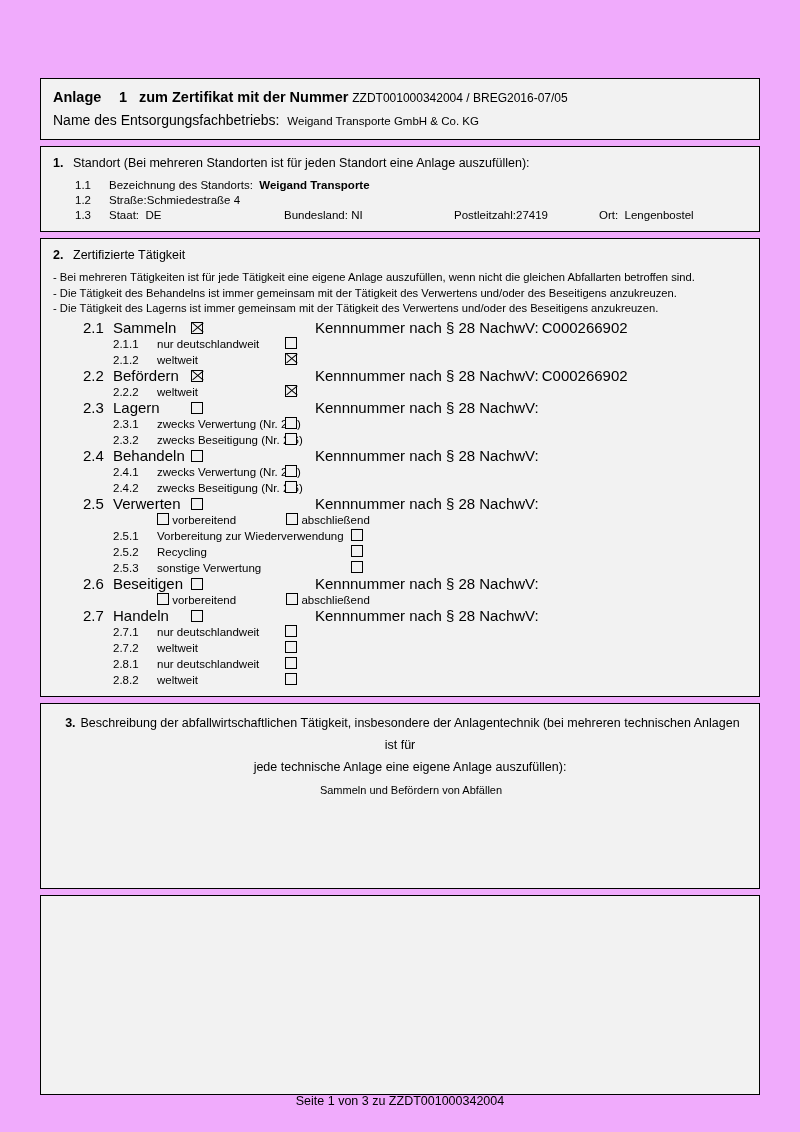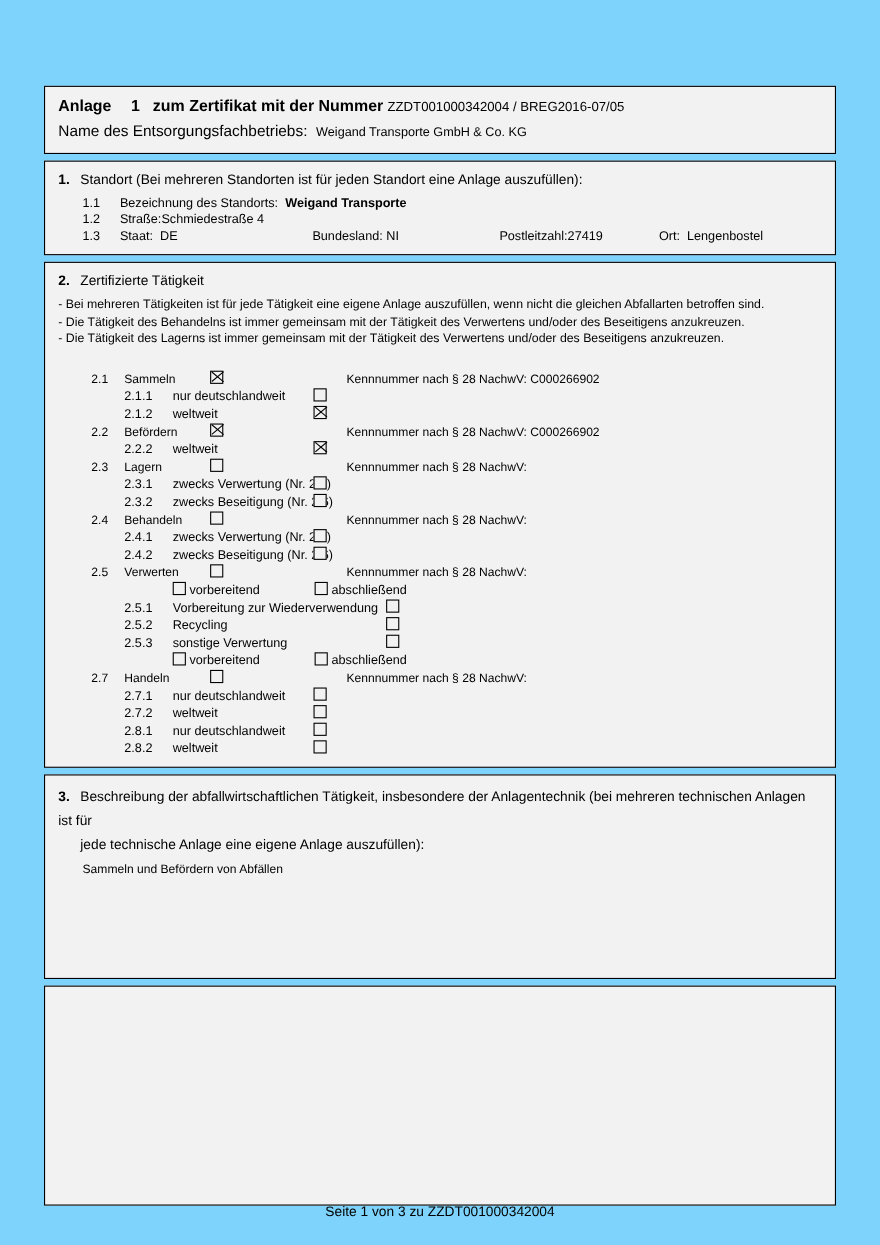--- a/index.html
+++ b/index.html
@@ -12,21 +12,21 @@
     height: 1132px;
     font-family: "Liberation Sans", sans-serif;
     color: #000000;
     position: relative;
   }
   .page {
     position: absolute;
     left: 0; top: 0;
     width: 800px;
     height: 1132px;
-    background: #7dd3fc;
+    background: #f0abfc;
   }
   .sheet {
     position: absolute;
     left: 40px;
     top: 78px;
     width: 720px;
   }
   .box {
     border: 1px solid #000;
     background: #f2f2f2;
@@ -88,24 +88,24 @@
 
   
   .c1 { display: inline-block; width: 175px; }
   .c2 { display: inline-block; width: 170px; }
   .c3 { display: inline-block; width: 145px; }
 
   
   .notes {
     font-size: 11.2px;
     line-height: 15.5px;
-    margin-bottom: 20px;
+    margin-bottom: 3px;
   }
   .act {
-    font-size: 11px;
+    font-size: 15px;
     line-height: 16px;
     white-space: nowrap;
   }
   .act .aidx {
     display: inline-block;
     width: 30px;
     padding-left: 30px;
   }
   .act .aname {
     display: inline-block;
@@ -146,20 +146,21 @@
   }
   .cb.x::before { transform: rotate(40deg); }
   .cb.x::after  { transform: rotate(-40deg); }
 
   .pos-a { display: inline-block; width: 118px; }
   .pos-b { display: inline-block; width: 128px; }
 
   
   .sec3 {
     min-height: 186px;
+    text-align: center;
   }
   .sec3 .t {
     font-size: 12.5px;
     line-height: 22px;
   }
   .sec3 .t .num {
     font-weight: bold;
     display: inline-block;
     width: 20px;
   }
@@ -270,20 +271,23 @@
       <div class="sub">
         <span class="sidx">2.5.1</span><span style="display:inline-block;width:194px">Vorbereitung zur Wiederverwendung</span><span class="cb"></span>
       </div>
       <div class="sub">
         <span class="sidx">2.5.2</span><span style="display:inline-block;width:194px">Recycling</span><span class="cb"></span>
       </div>
       <div class="sub">
         <span class="sidx">2.5.3</span><span style="display:inline-block;width:194px">sonstige Verwertung</span><span class="cb"></span>
       </div>
 
+      <div class="act">
+        <span class="aidx">2.6</span><span class="aname">Beseitigen</span><span class="pos-a"><span class="cb"></span></span><span class="kenn">Kennnummer nach § 28 NachwV:</span><span class="kennval"></span>
+      </div>
       <div class="sub">
         <span class="sidx"></span><span class="cb"></span>&nbsp;<span style="display:inline-block;width:114px">vorbereitend</span><span class="cb"></span>&nbsp;<span>abschließend</span>
       </div>
 
       <div class="act">
         <span class="aidx">2.7</span><span class="aname">Handeln</span><span class="pos-a"><span class="cb"></span></span><span class="kenn">Kennnummer nach § 28 NachwV:</span><span class="kennval"></span>
       </div>
       <div class="sub">
         <span class="sidx">2.7.1</span><span class="pos-b">nur deutschlandweit</span><span class="cb"></span>
       </div>

